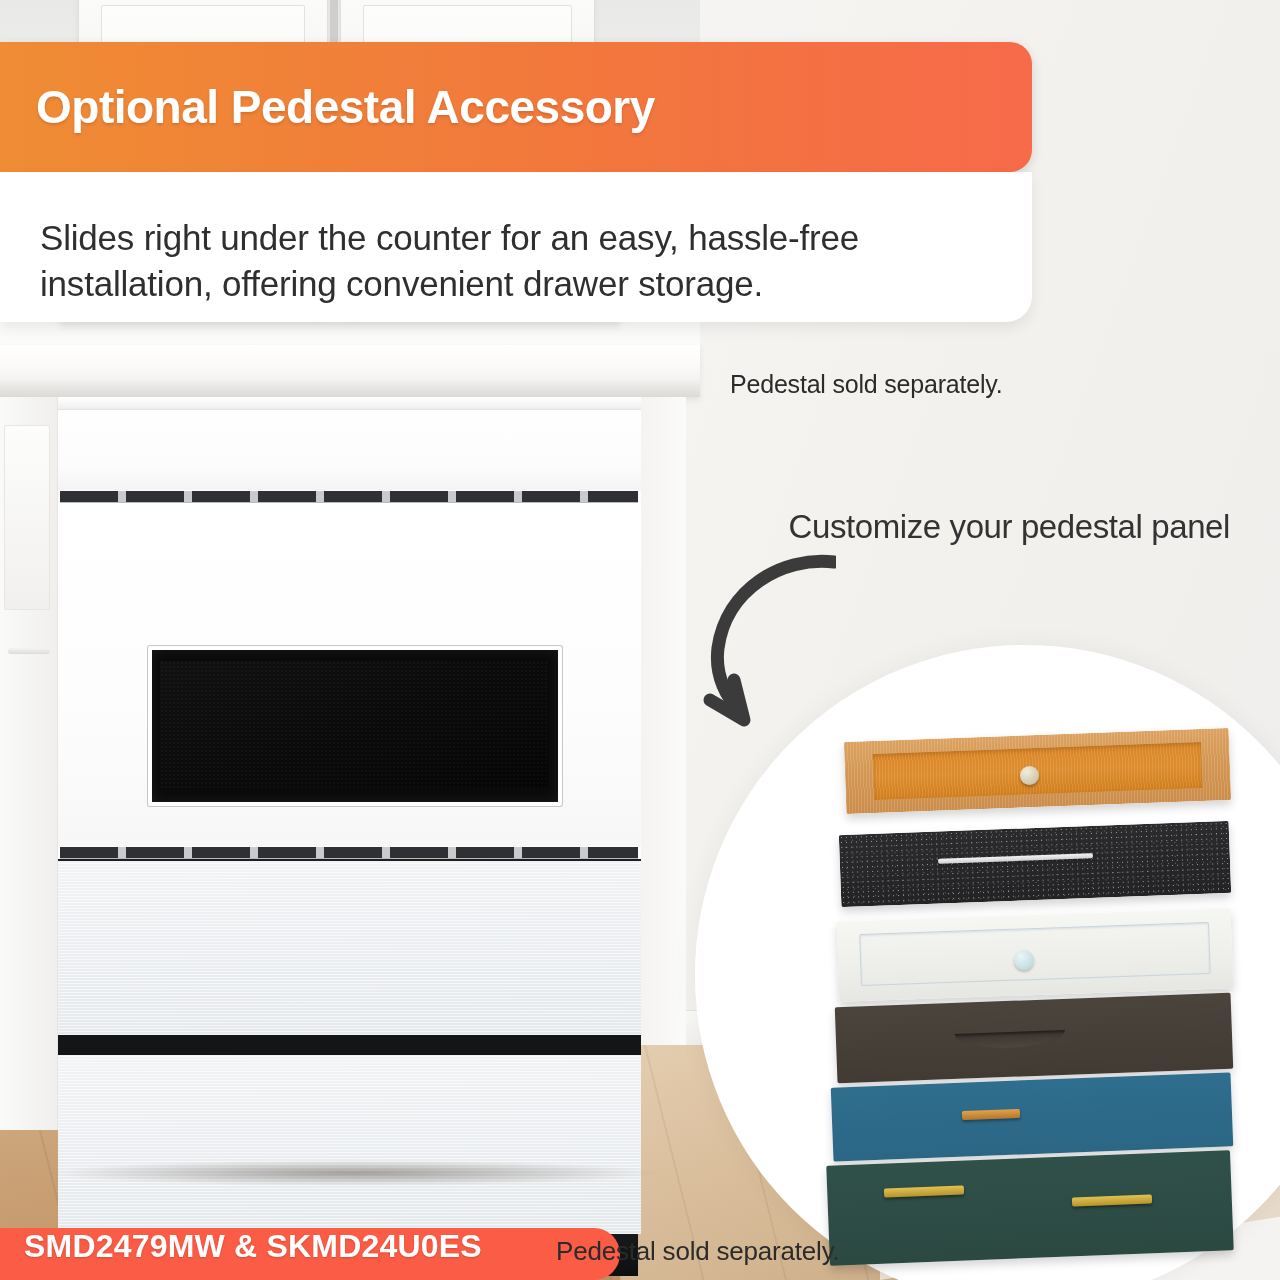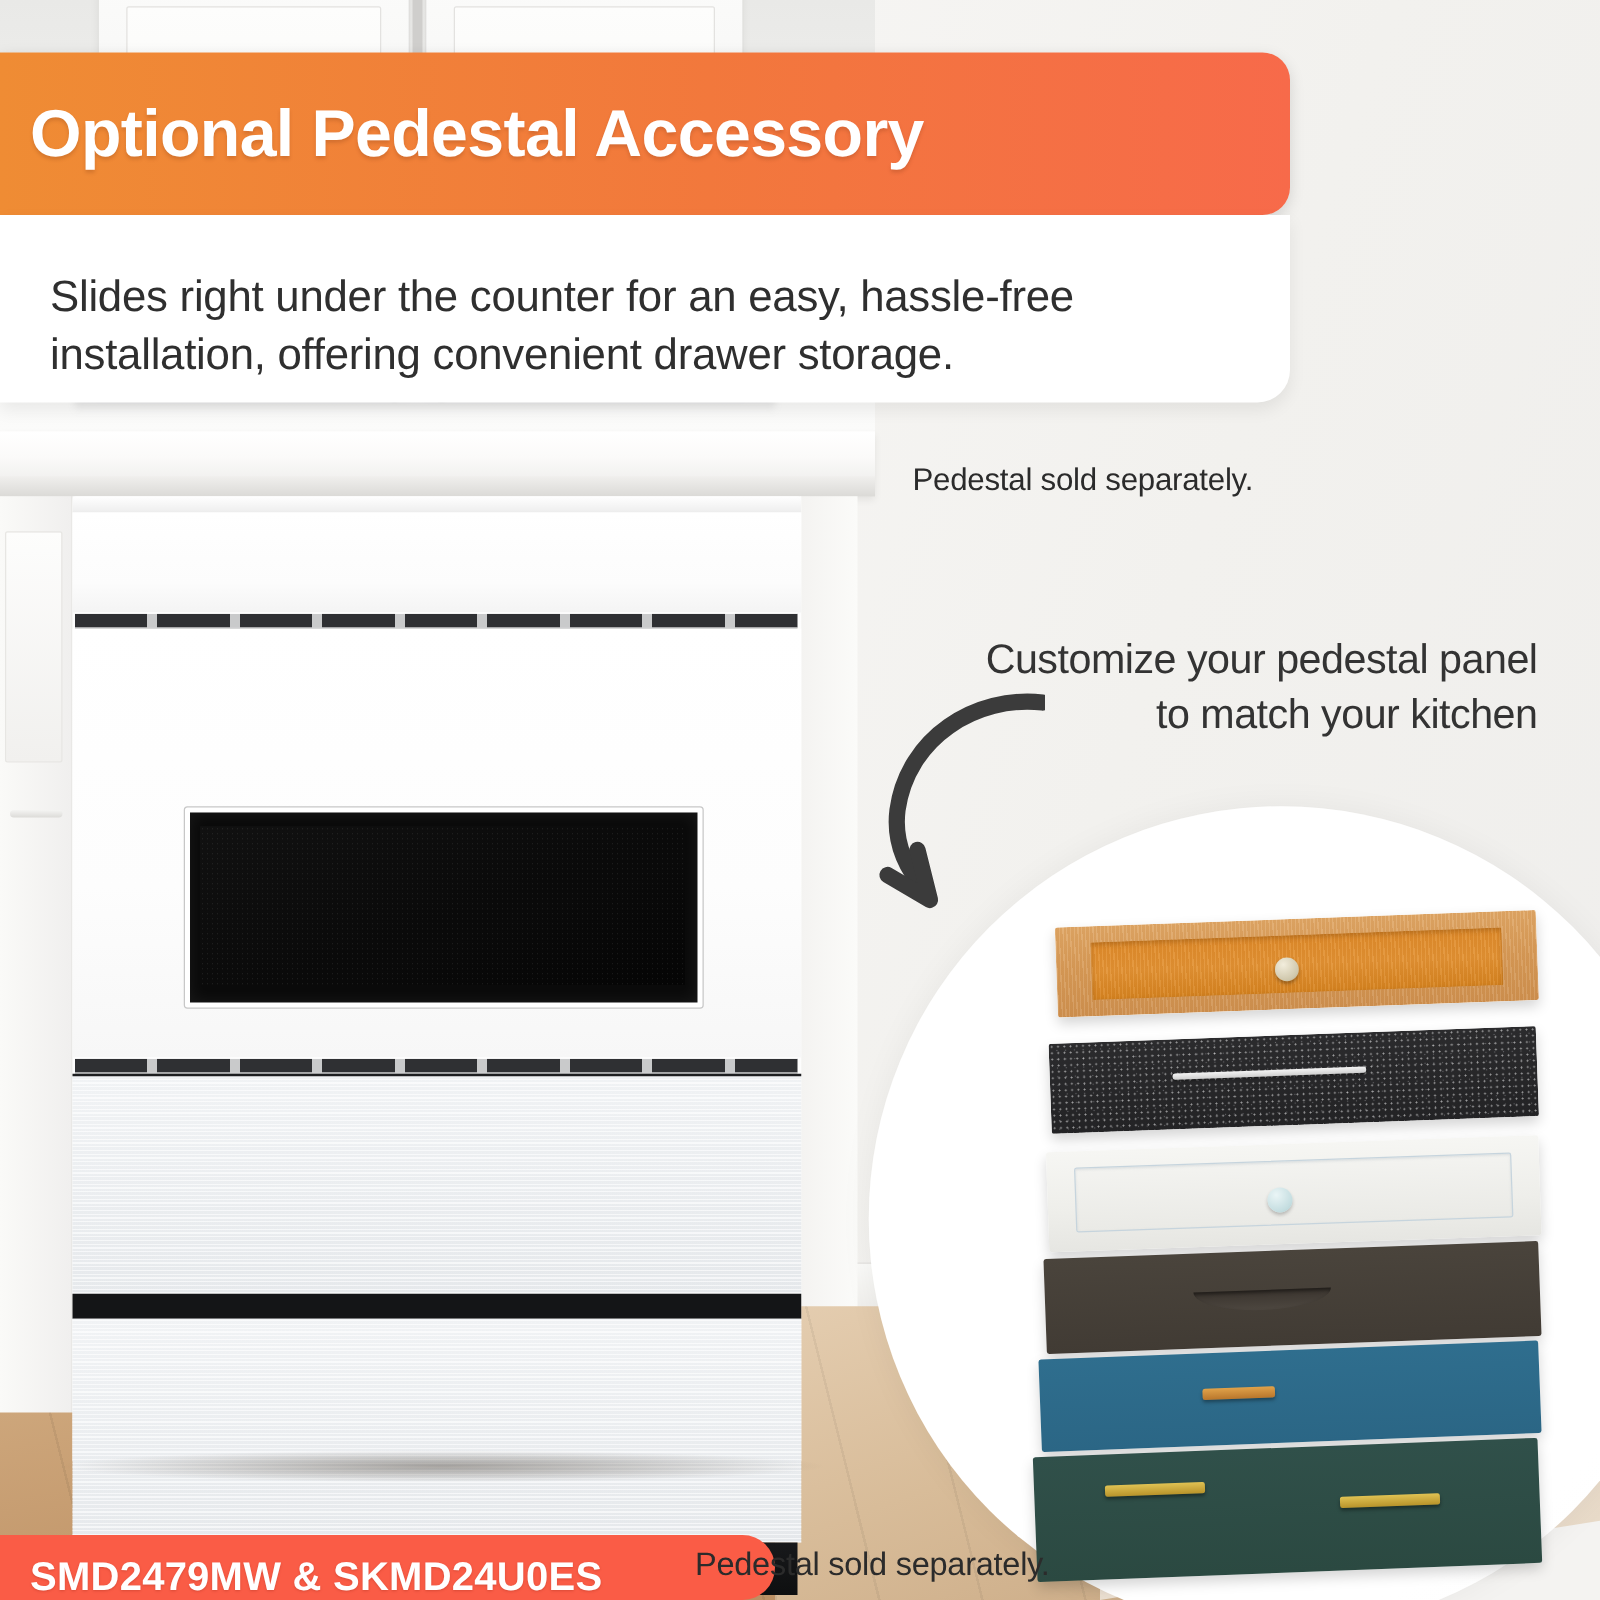--- a/index.html
+++ b/index.html
@@ -290,22 +290,22 @@
   
   .header-banner {
     position:absolute; left:0; top:42px; width:1032px; height:130px;
     background: linear-gradient(90deg,#ef8c34 0%, #f2783c 55%, #f76a4a 100%);
     border-radius: 0 22px 22px 0;
     box-shadow: 0 4px 12px rgba(0,0,0,.13);
     display:flex; align-items:center;
     z-index:10;
   }
   .header-title {
-    color:#ffffff; font-size:53px; font-weight:bold; letter-spacing:-.5px;
-    padding-left:24px;
+    color:#ffffff; font-size:46px; font-weight:bold; letter-spacing:-.5px;
+    padding-left:36px;
     text-shadow: 0 2px 3px rgba(120,50,20,.22);
   }
   .subtitle-card {
     position:absolute; left:0; top:172px; width:1032px; height:150px;
     background:#ffffff; border-radius:0 0 26px 0;
     box-shadow: 0 6px 14px rgba(0,0,0,.07);
     display:flex; align-items:center;
     z-index:10;
   }
   .subtitle-text {
@@ -320,21 +320,21 @@
   }
   .customize-text {
     position:absolute; left:620px; top:505px; width:610px;
     text-align:right; font-size:33px; line-height:1.33; color:#333333;
     letter-spacing:-.4px; z-index:10;
   }
 
   .model-banner {
     position:absolute; left:0; top:1228px; height:52px; width:620px;
     background:#fa5c46; border-radius:0 26px 26px 0;
-    display:flex; align-items:flex-end;
+    display:flex; align-items:flex-start;
     z-index:11;
   }
   .model-text {
     color:#ffffff; font-size:32px; font-weight:bold; letter-spacing:.2px;
     padding-left:24px;
     text-shadow: 0 1px 2px rgba(120,25,10,.25);
   }
   .note-bottom {
     position:absolute; left:556px; top:1236px; font-size:26px; color:#2b2b2b;
     letter-spacing:-.2px; z-index:11;
@@ -420,20 +420,19 @@
 </div>
 
 <div class="subtitle-card">
   <div class="subtitle-text">Slides right under the counter for an easy, hassle-free installation, offering convenient drawer storage.</div>
 </div>
 
 <div class="note-top">Pedestal sold separately.</div>
 
 <div class="customize-text">
   <span>Customize your pedestal panel</span><br>
-  <span>to match your kitchen</span>
 </div>
 
 <div class="model-banner">
   <div class="model-text">SMD2479MW &amp; SKMD24U0ES</div>
 </div>
 
 <div class="note-bottom">Pedestal sold separately.</div>
 
 </body></html>

